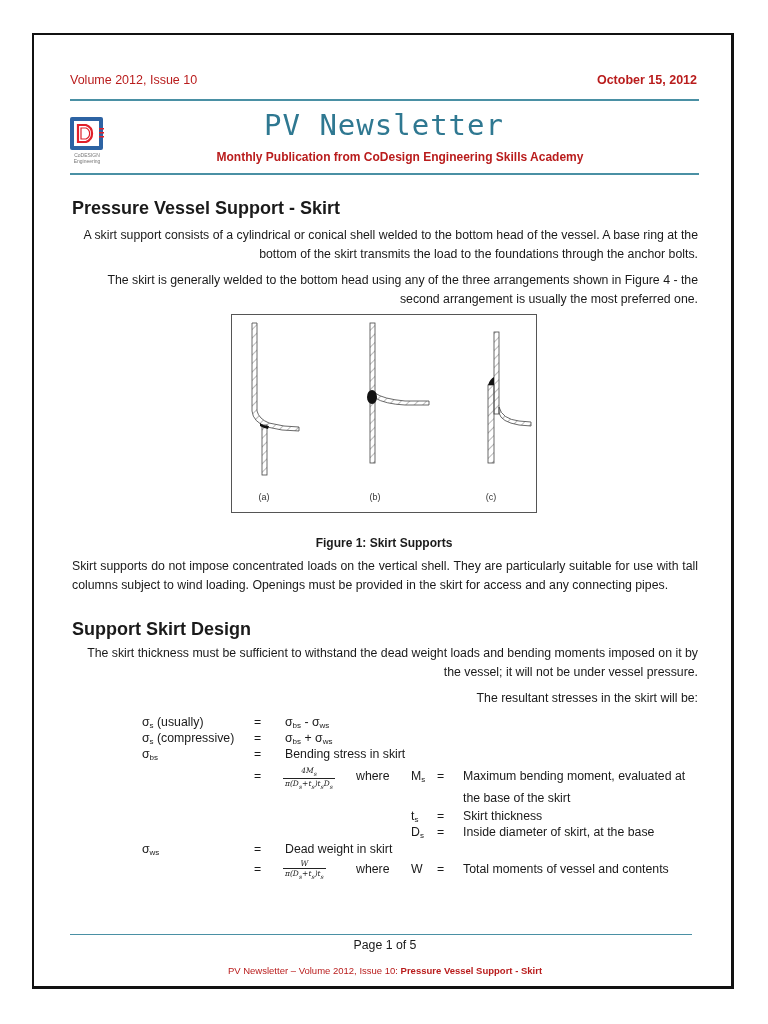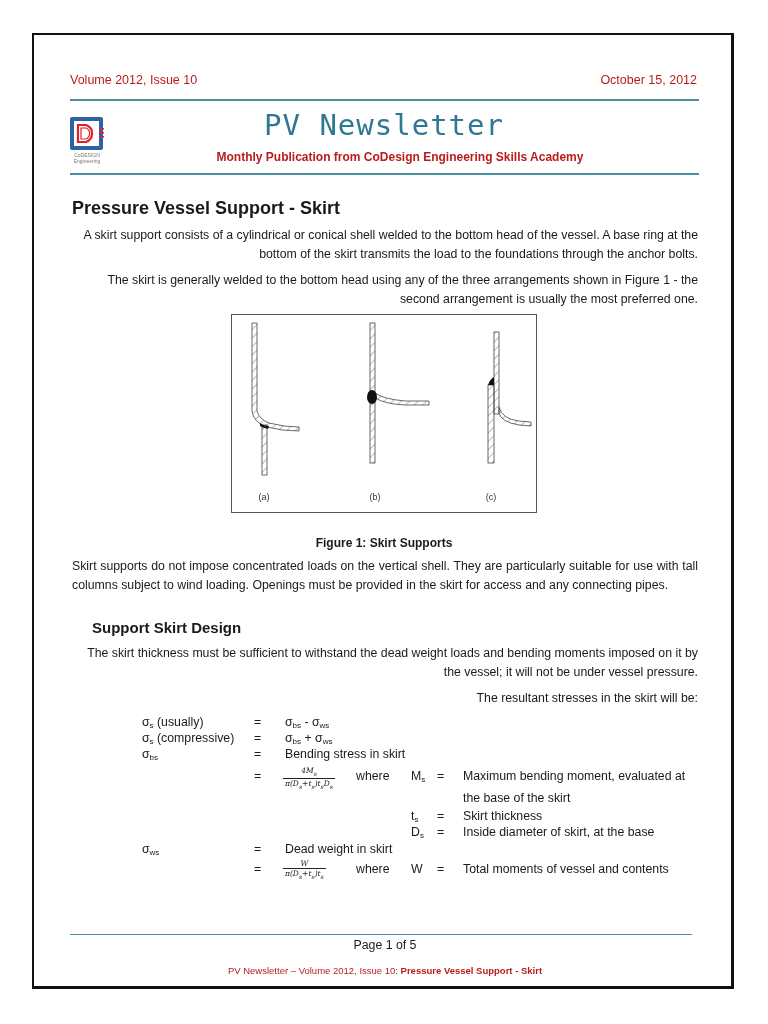--- a/index.html
+++ b/index.html
@@ -3,32 +3,32 @@
 <meta charset="utf-8">
 <style>
   html, body { margin:0; padding:0; background:#ffffff; }
   body { width:768px; height:1024px; position:relative; overflow:hidden;
          font-family:"Liberation Sans", sans-serif; color:#1a1a1a; }
   .page-border { position:absolute; left:32px; top:33px; width:702px; height:956px;
                  border:2px solid #111; border-right-width:3px; border-bottom-width:3px; box-sizing:border-box; }
   .abs { position:absolute; }
   .red { color:#b91c1c; }
   .vol { left:70px; top:73px; font-size:12.5px; }
-  .date { right:71px; top:73px; font-size:12.5px; font-weight:normal; text-align:left; }
+  .date { right:71px; top:73px; font-size:12.5px; font-weight:bold; text-align:left; }
   .rule { position:absolute; left:70px; width:629px; height:2px; background:#4a90a4; }
   .logo { left:69px; top:116px; width:40px; height:52px; }
   .title { left:0; width:768px; top:108px; text-align:center; font-family:"DejaVu Sans Mono", monospace;
            font-size:29px; color:#2f7891; letter-spacing:1px; }
   .subtitle { left:0; width:800px; top:150px; text-align:center; font-size:12px; font-weight:bold; }
   .h1 { left:72px; top:198px; font-size:18px; font-weight:bold; }
   .para { left:72px; width:626px; font-size:12.3px; line-height:19px;text-align:right; }
   .justify { text-align:justify; }
   .figure { left:231px; top:314px; width:304px; height:197px; border:1px solid #555; background:#fff; }
   .caption { left:0; width:768px; top:536px; text-align:center; font-size:12px; font-weight:bold; }
-  .h2 { left:72px; top:619px; font-size:15px; font-weight:bold;margin-left:20px; }
+  .h2 { left:72px; top:619px; font-size:18px; font-weight:bold; }
   .eq { position:absolute; font-size:12.3px; line-height:14px; white-space:nowrap; }
   .frac { display:inline-flex; flex-direction:column; align-items:center; font-family:"DejaVu Serif", serif; font-style:italic; font-size:7.5px; line-height:9px; }
   .frac .num { padding:0 2px; }
   .frac .den { border-top:0.8px solid #222; padding:0 2px; }
   .sub { font-size:8px; vertical-align:-2px; }
   .footer-rule { position:absolute; left:70px; top:934px; width:622px; height:1px; background:#4a90a4; }
   .pagenum { left:0; width:770px; top:938px; text-align:center; font-size:12.3px; }
   .footer { left:0; width:770px; top:965px; text-align:center; font-size:9.5px; }
 </style>
 </head>
@@ -57,21 +57,21 @@
   </div>
 </div>
 
 <div class="abs title">PV Newsletter</div>
 <div class="abs subtitle red">Monthly Publication from CoDesign Engineering Skills Academy</div>
 
 <div class="rule" style="top:173px"></div>
 
 <div class="abs h1">Pressure Vessel Support - Skirt</div>
 <div class="abs para" style="top:226px">A skirt support consists of a cylindrical or conical shell welded to the bottom head of the vessel. A base ring at the bottom of the skirt transmits the load to the foundations through the anchor bolts.</div>
-<div class="abs para" style="top:271px">The skirt is generally welded to the bottom head using any of the three arrangements shown in Figure 1 - the second arrangement is usually the most preferred one.</div>
+<div class="abs para" style="top:271px">The skirt is generally welded to the bottom head using any of the three arrangements shown in Figure 4 - the second arrangement is usually the most preferred one.</div>
 
 <div class="abs figure">
   <svg width="304" height="197" viewBox="0 0 304 197">
     <defs>
       <pattern id="hatch" width="6" height="6" patternUnits="userSpaceOnUse" patternTransform="rotate(45)">
         <line x1="0" y1="0" x2="0" y2="6" stroke="#777" stroke-width="1"></line>
       </pattern>
     </defs>
 
     <g>

